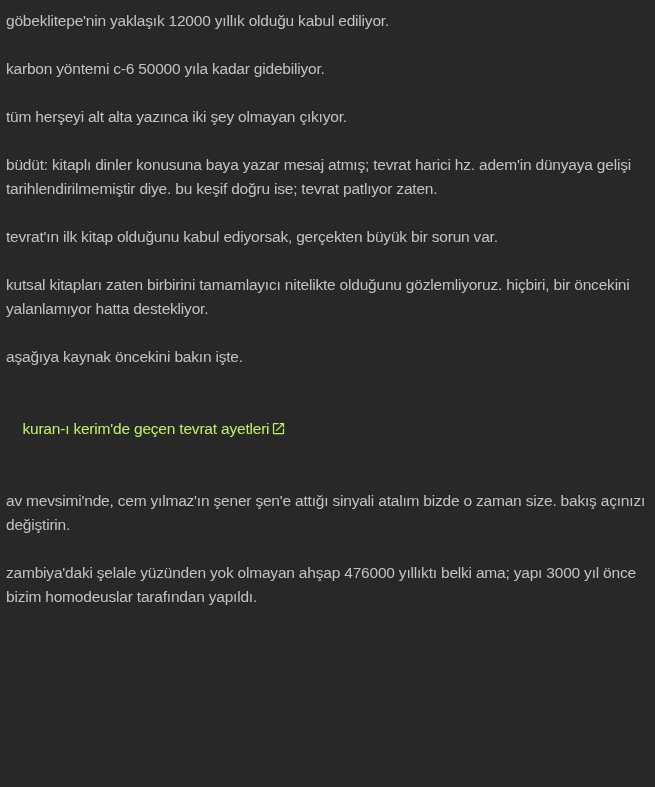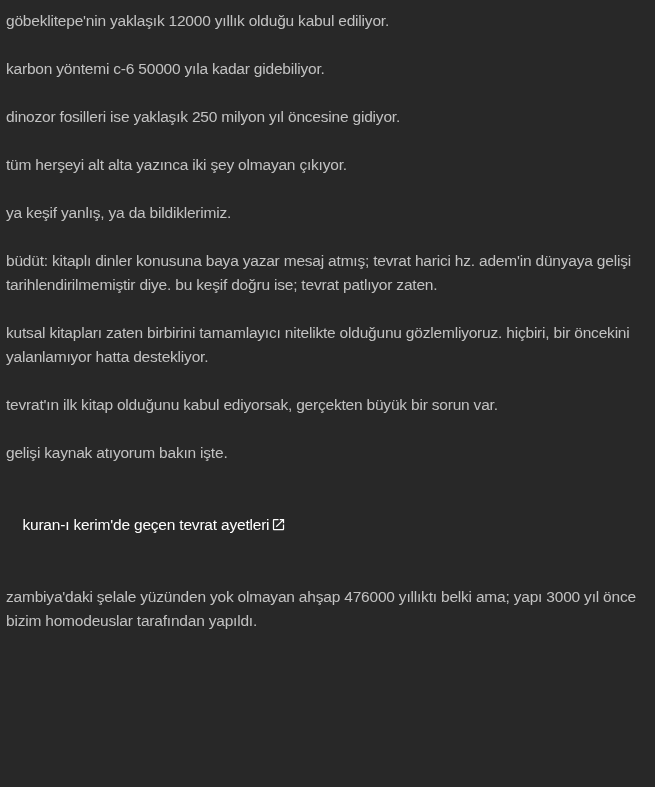--- a/index.html
+++ b/index.html
@@ -21,48 +21,48 @@
     color: #c2c2c2;
     font-size: 15.5px;
     line-height: 24px;
     letter-spacing: -0.2px;
   }
   .entry-p {
     margin: 0 0 24px 0;
     white-space: pre;
   }
   .entry-link {
-    color: #ffffff;
+    color: #bef264;
     text-decoration: none;
     cursor: pointer;
     text-align: right;
   }
   .entry-link .ext-icon {
     width: 15px;
     height: 15px;
     margin-left: 2px;
     vertical-align: -2px;
     fill: currentColor;
   }
 </style>
 </head>
 <body>
 
 <div class="entry-content">
   <p class="entry-p">göbeklitepe'nin yaklaşık 12000 yıllık olduğu kabul ediliyor.</p>
   <p class="entry-p">karbon yöntemi c-6 50000 yıla kadar gidebiliyor.</p>
-  <p class="entry-p">dinozor fosilleri ise yaklaşık 250 milyon yıl öncesine gidiyor.</p>
   <p class="entry-p">tüm herşeyi alt alta yazınca iki şey olmayan çıkıyor.</p>
-  <p class="entry-p">ya keşif yanlış, ya da bildiklerimiz.</p>
   <p class="entry-p">büdüt: kitaplı dinler konusuna baya yazar mesaj atmış; tevrat harici hz. adem'in dünyaya gelişi
 tarihlendirilmemiştir diye. bu keşif doğru ise; tevrat patlıyor zaten.</p>
+  <p class="entry-p">tevrat'ın ilk kitap olduğunu kabul ediyorsak, gerçekten büyük bir sorun var.</p>
   <p class="entry-p">kutsal kitapları zaten birbirini tamamlayıcı nitelikte olduğunu gözlemliyoruz. hiçbiri, bir öncekini
 yalanlamıyor hatta destekliyor.</p>
-  <p class="entry-p">tevrat'ın ilk kitap olduğunu kabul ediyorsak, gerçekten büyük bir sorun var.</p>
-  <p class="entry-p">gelişi kaynak atıyorum bakın işte.</p>
+  <p class="entry-p">aşağıya kaynak öncekini bakın işte.</p>
   <p class="entry-p">
     <a class="entry-link" href="#"><span>kuran-ı kerim'de geçen tevrat ayetleri</span><svg class="ext-icon" viewBox="0 0 24 24" aria-hidden="true">
           <path d="M19 19H5V5h7V3H5c-1.1 0-2 .9-2 2v14c0 1.1.9 2 2 2h14c1.1 0 2-.9 2-2v-7h-2v7zM14 3v2h3.59l-9.83 9.83 1.41 1.41L19 6.41V10h2V3h-7z"></path>
         </svg></a>
   </p>
+  <p class="entry-p">av mevsimi'nde, cem yılmaz'ın şener şen'e attığı sinyali atalım bizde o zaman size. bakış açınızı
+değiştirin.</p>
   <p class="entry-p">zambiya'daki şelale yüzünden yok olmayan ahşap 476000 yıllıktı belki ama; yapı 3000 yıl önce
 bizim homodeuslar tarafından yapıldı.</p>
 </div>
 
 </body></html>

